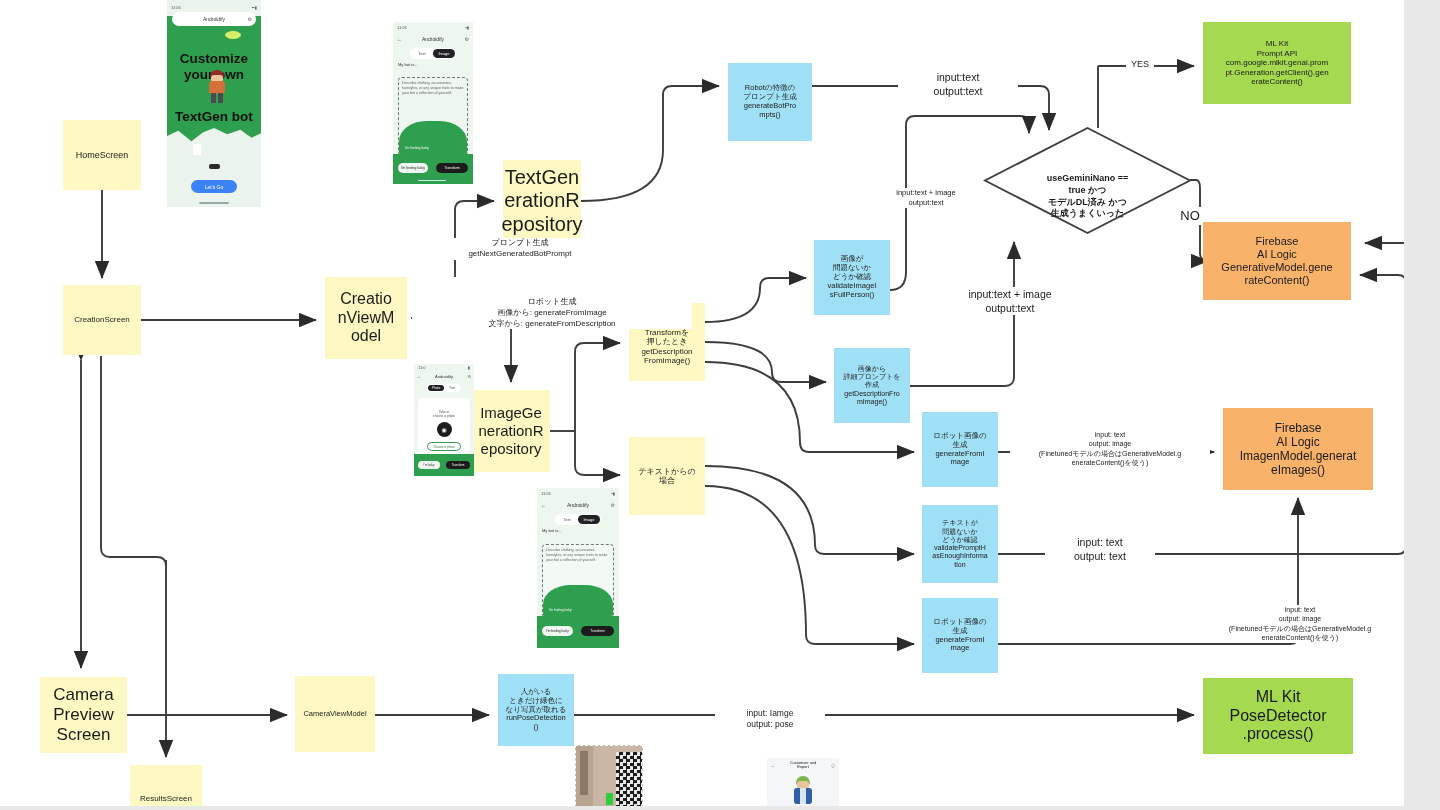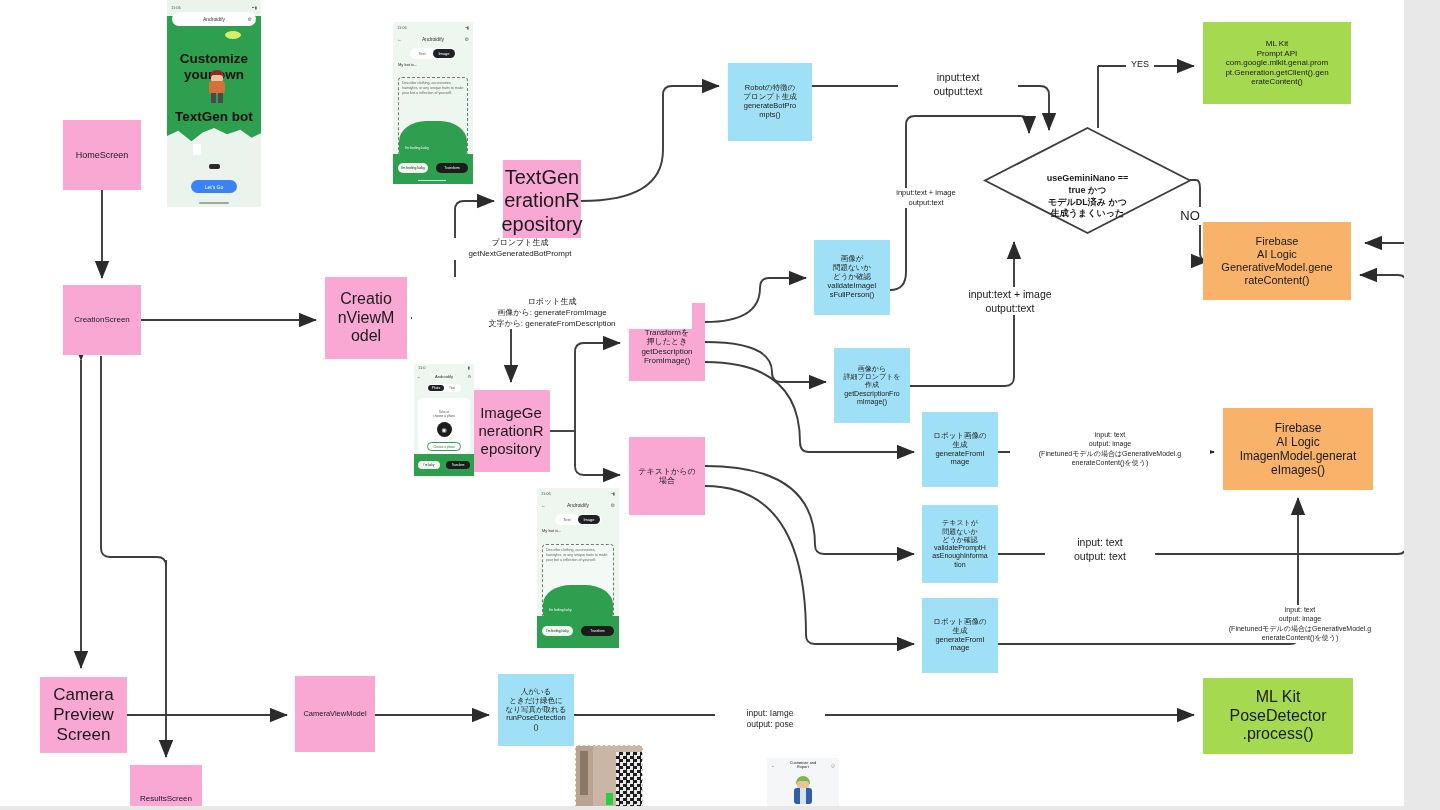--- a/index.html
+++ b/index.html
@@ -49,21 +49,21 @@
     box-sizing: border-box;
     display: flex;
     align-items: center;
     justify-content: center;
     text-align: center;
     line-height: 1.18;
     color: #1b1b1b;
     white-space: pre-line;
     padding: 2px;
   }
-  .yellow { background: #f9a8d4; }
+  .yellow { background: #fef9c3; }
   .blue   { background: #9fe0f6; }
   .green  { background: #a4d950; }
   .orange { background: #f8b26a; }
 
   .diamond-wrap {
     position: absolute;
   }
   .diamond-label {
     position: absolute;
     left: 0; top: 0;

